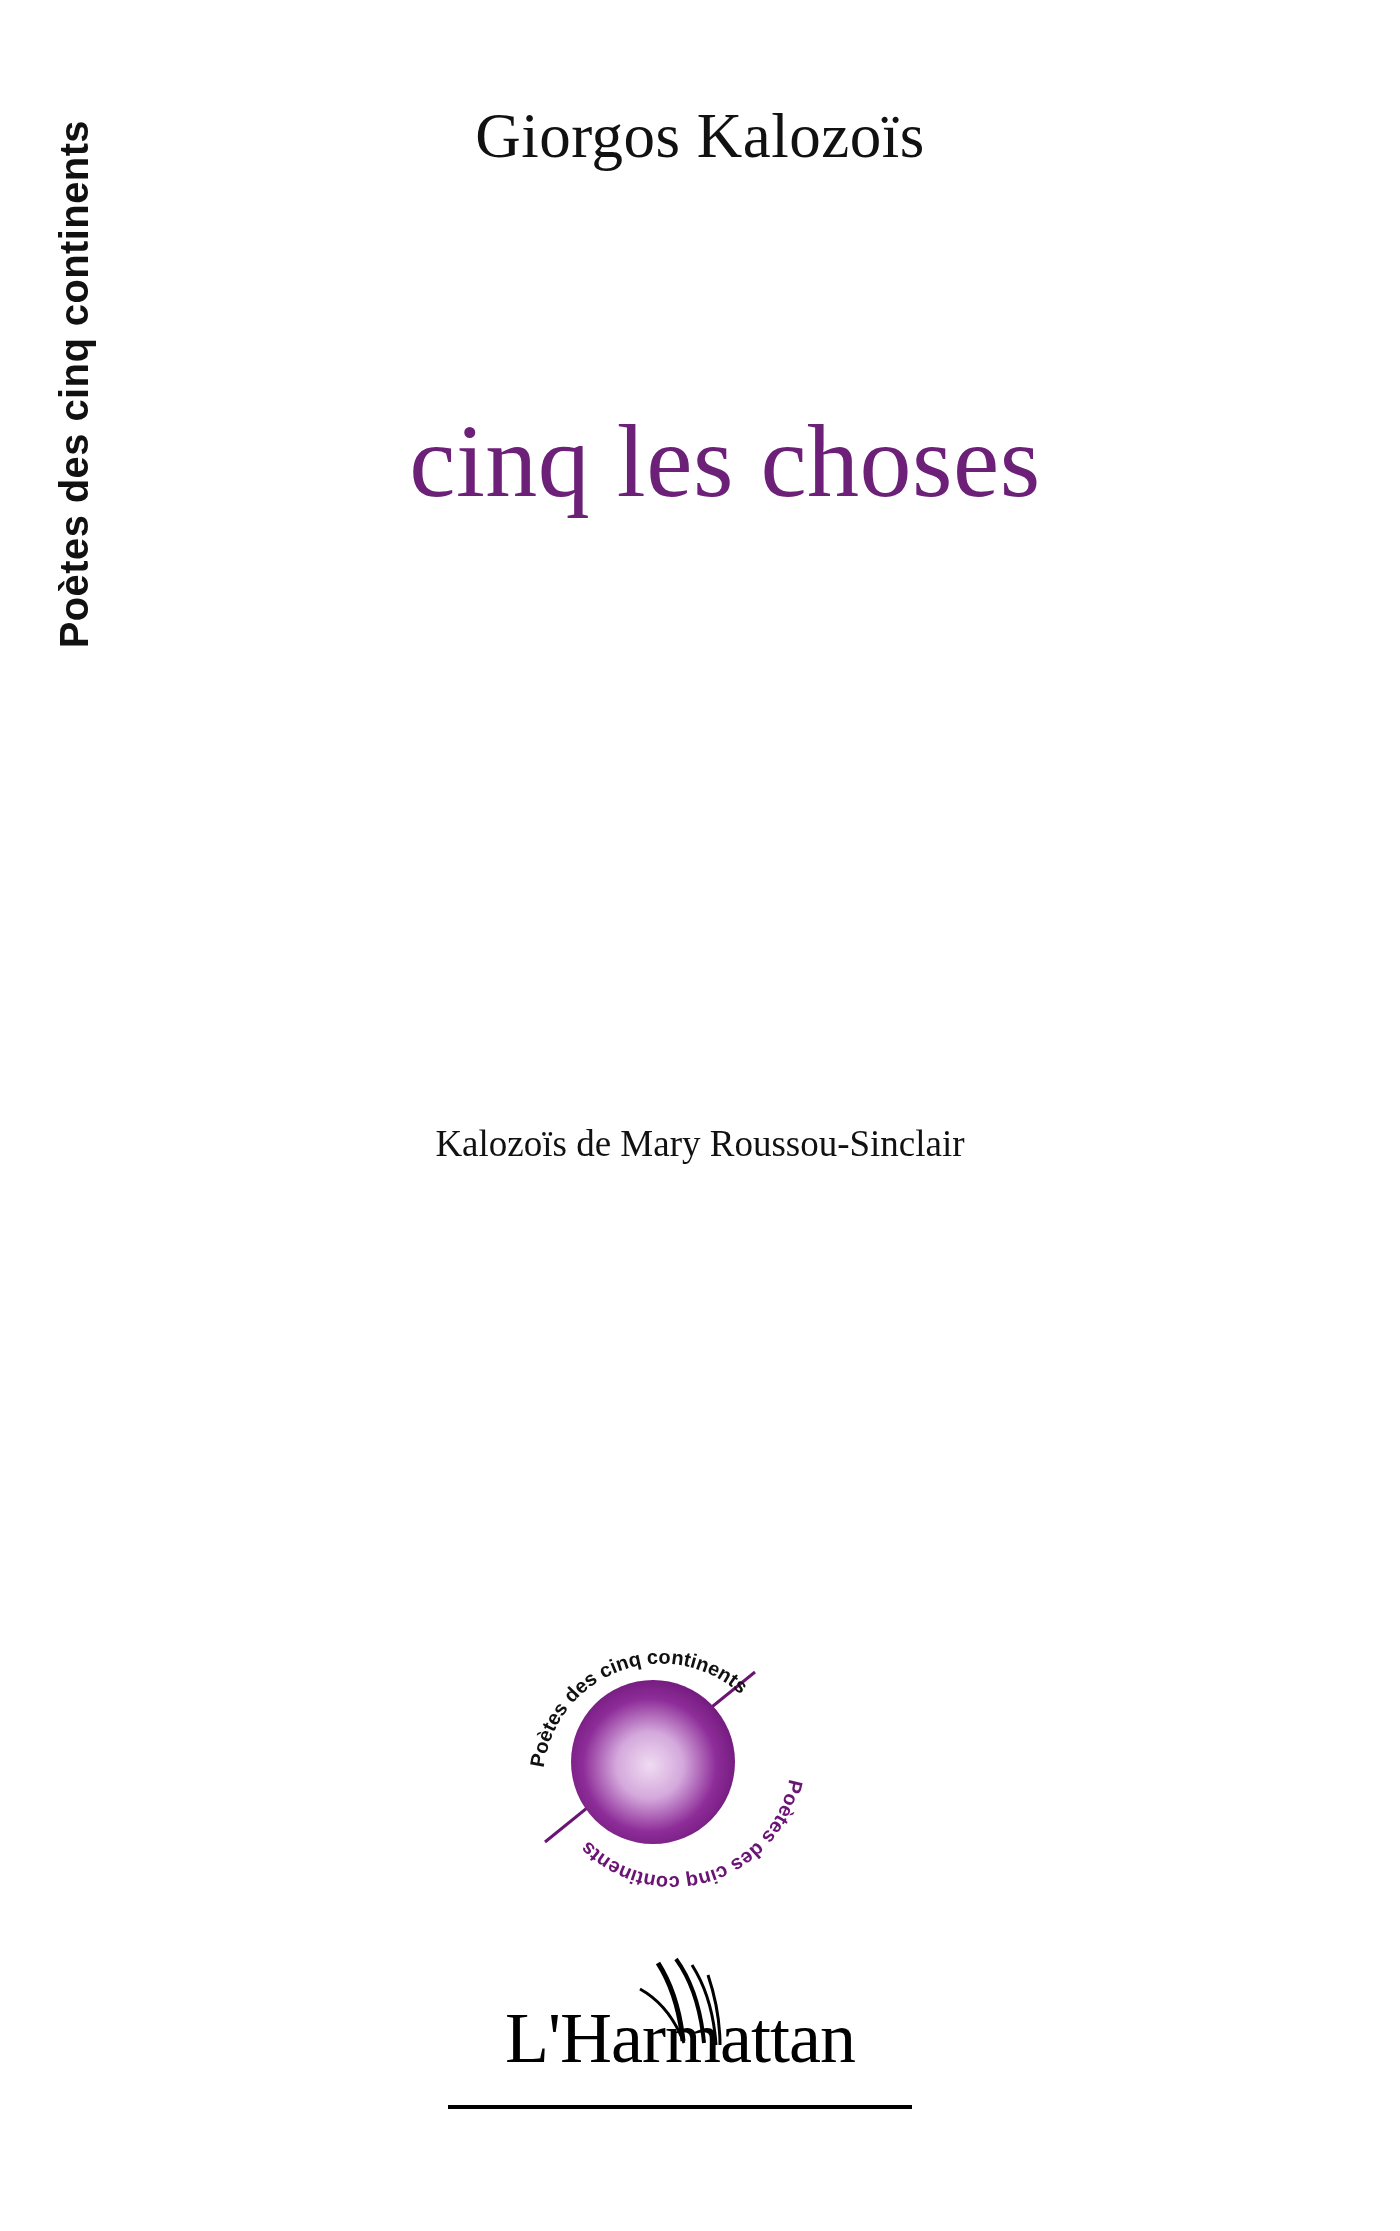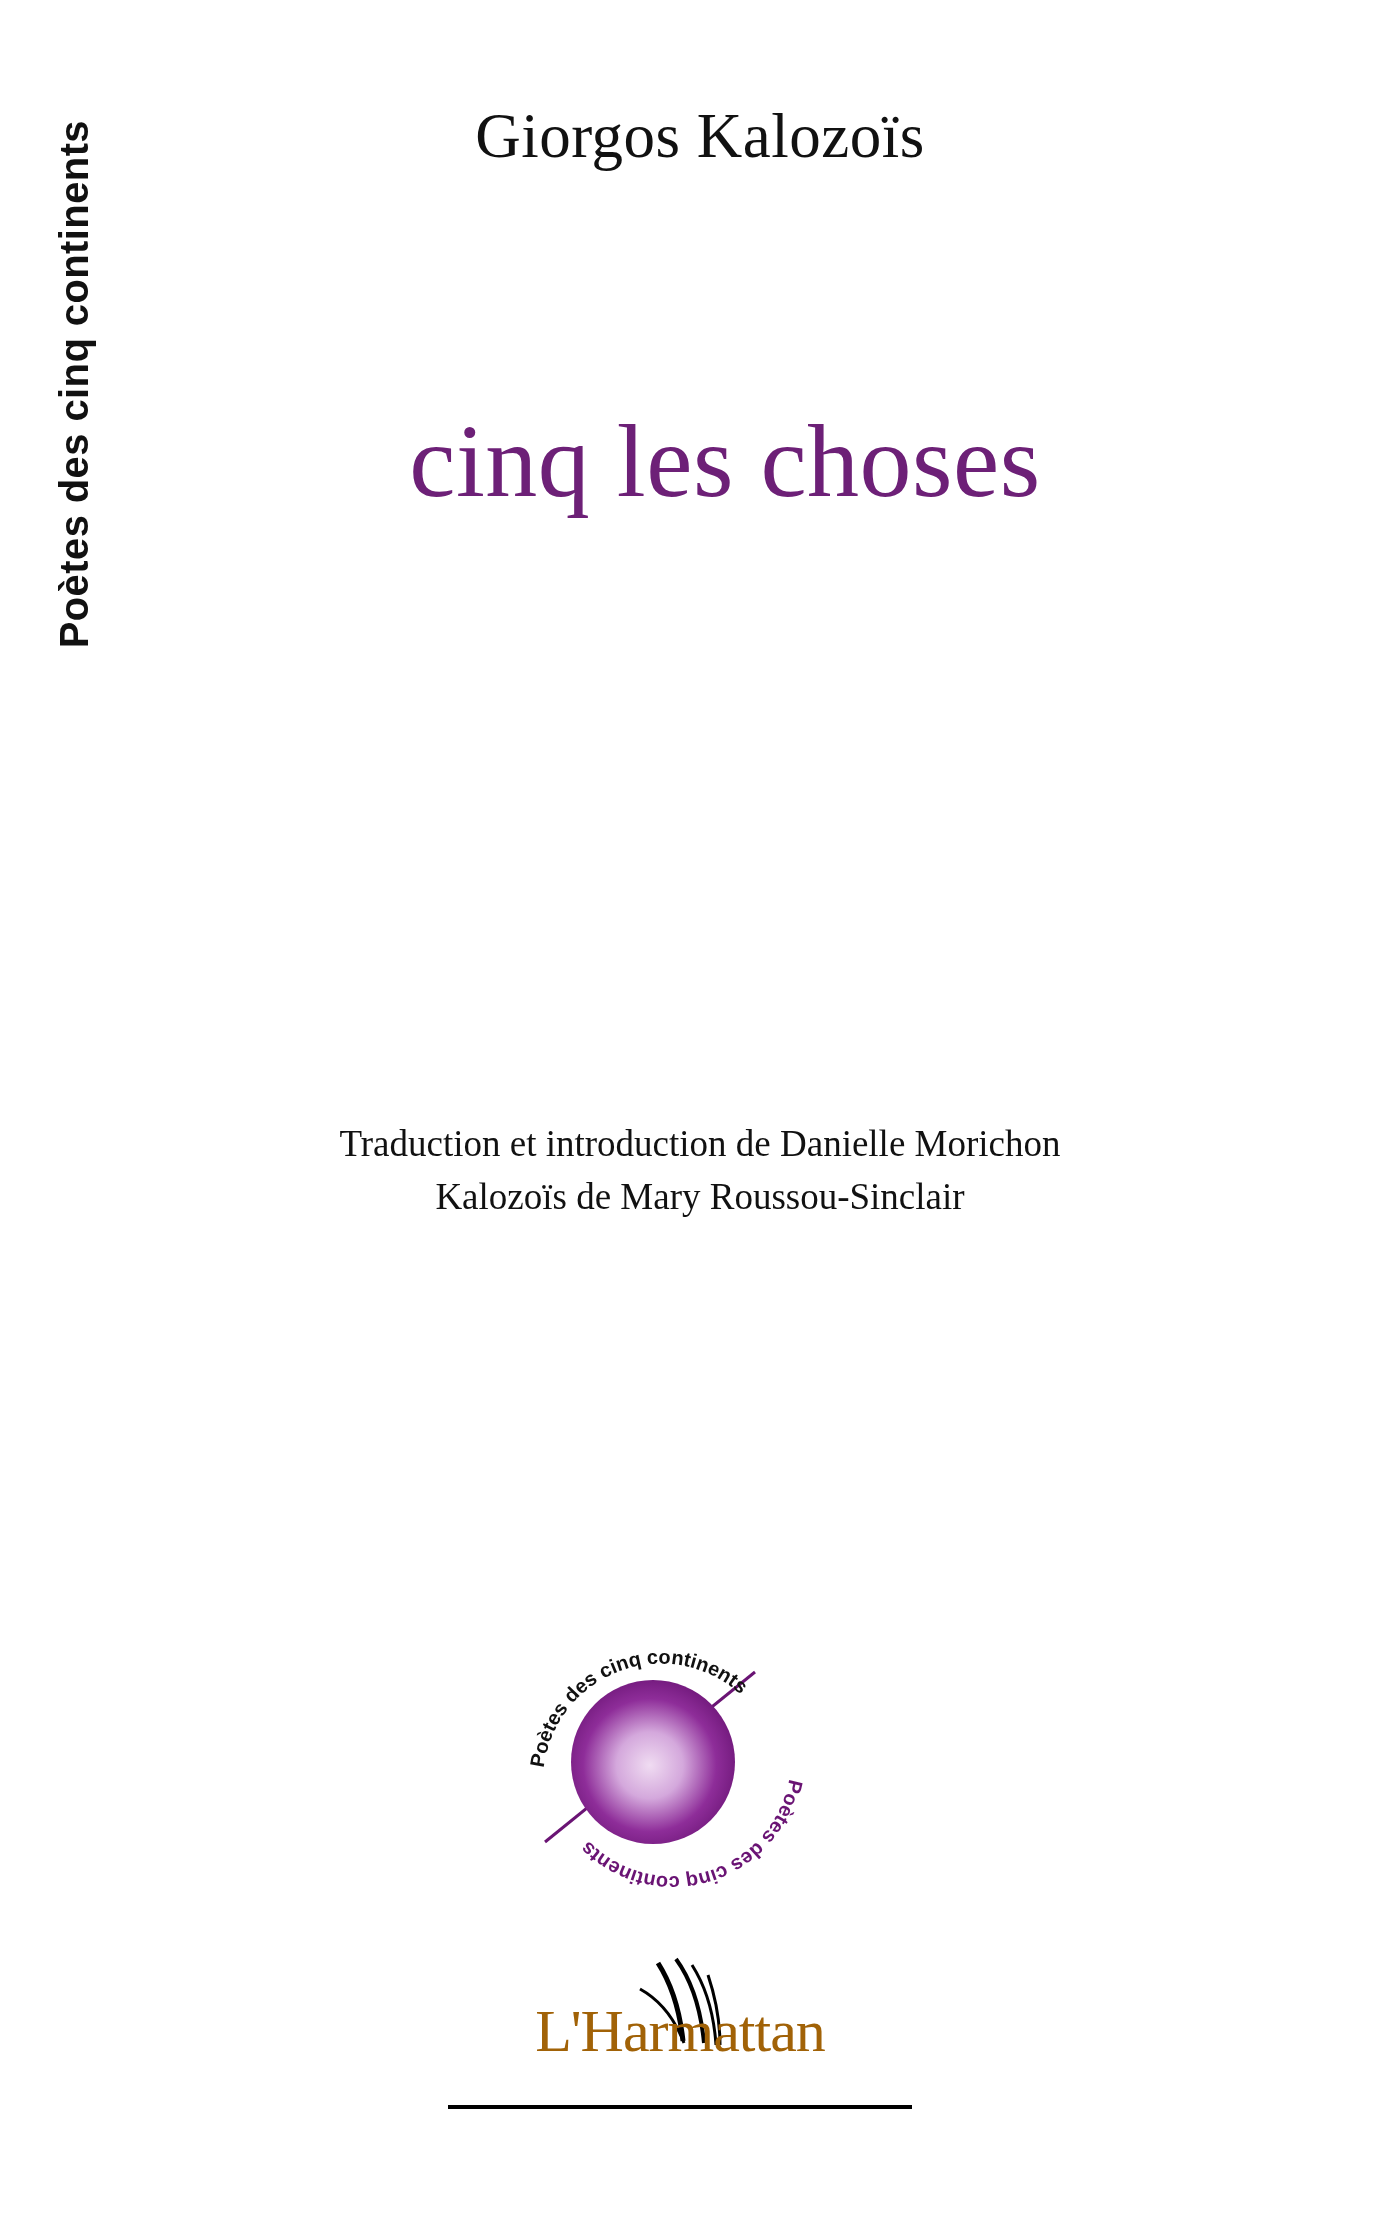--- a/index.html
+++ b/index.html
@@ -91,38 +91,37 @@
     width: 480px;
     height: 190px;
   }
   .harmattan-text {
     position: absolute;
     left: 0;
     top: 42px;
     width: 480px;
     text-align: center;
     font-family: "Liberation Serif", serif;
-    font-size: 60px;
+    font-size: 72px;
     letter-spacing: -1px;
-    color: #a16207;
+    color: #000000;
   }
 </style>
 </head>
 <body>
 
 <div class="series-vertical">Poètes des cinq continents</div>
 
 <div class="author">Giorgos Kalozoïs</div>
 
 <div class="title-block">
   <div class="title-line">cinq les choses</div>
 </div>
 
 <div class="credits">
-  <div>Traduction et introduction de Danielle Morichon</div>
   <div>Kalozoïs de Mary Roussou-Sinclair</div>
 </div>
 
 <div class="emblem">
   <svg width="330" height="270" viewBox="0 0 330 270" xmlns="http://www.w3.org/2000/svg">
     <defs>
       <radialGradient id="sphereGrad" cx="48%" cy="52%" r="58%">
         <stop offset="0%" stop-color="#f0dcf2"></stop>
         <stop offset="35%" stop-color="#d4a8dc"></stop>
         <stop offset="70%" stop-color="#8e2d99"></stop>

